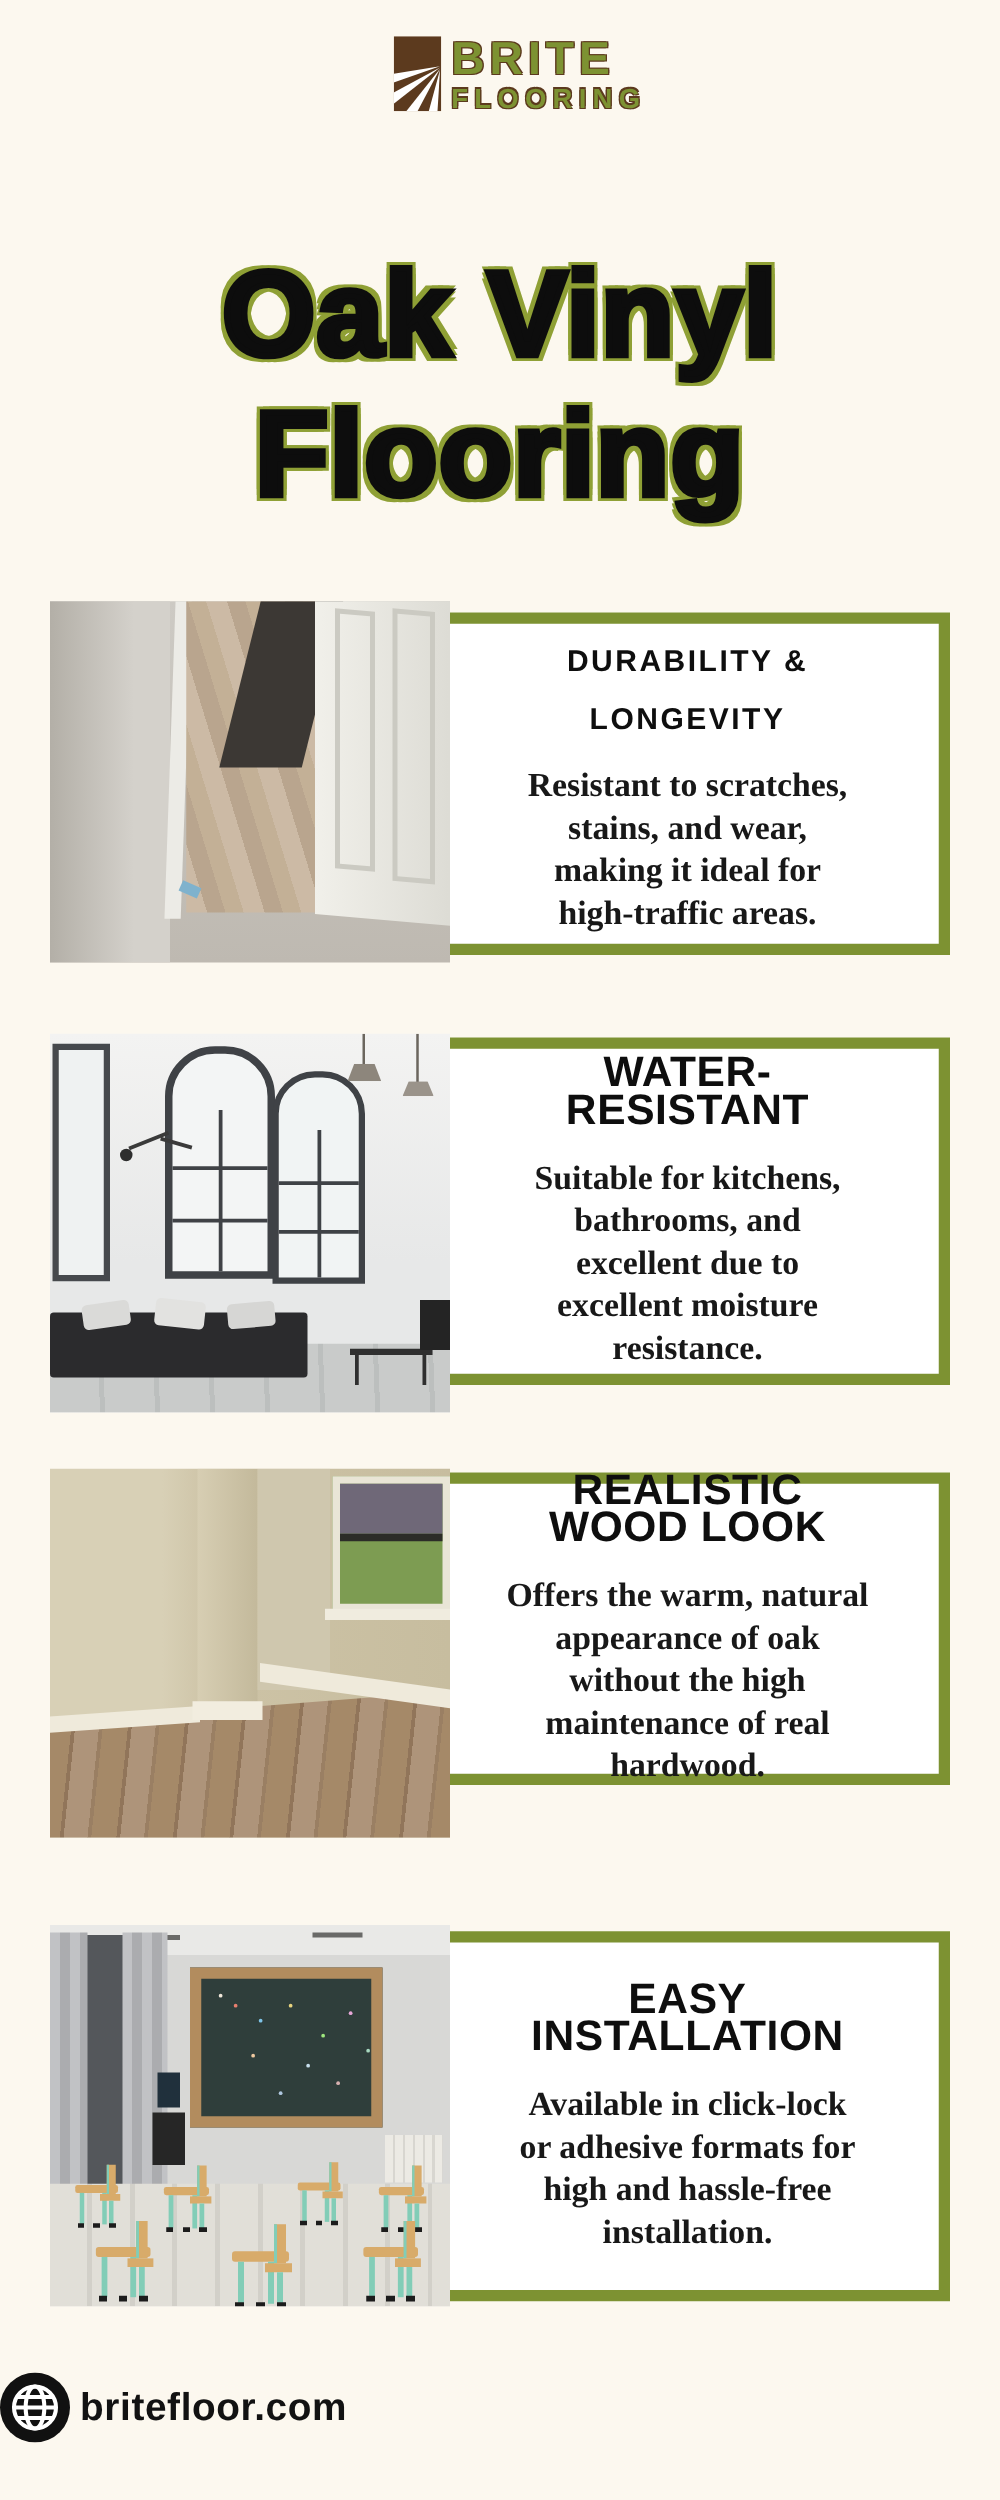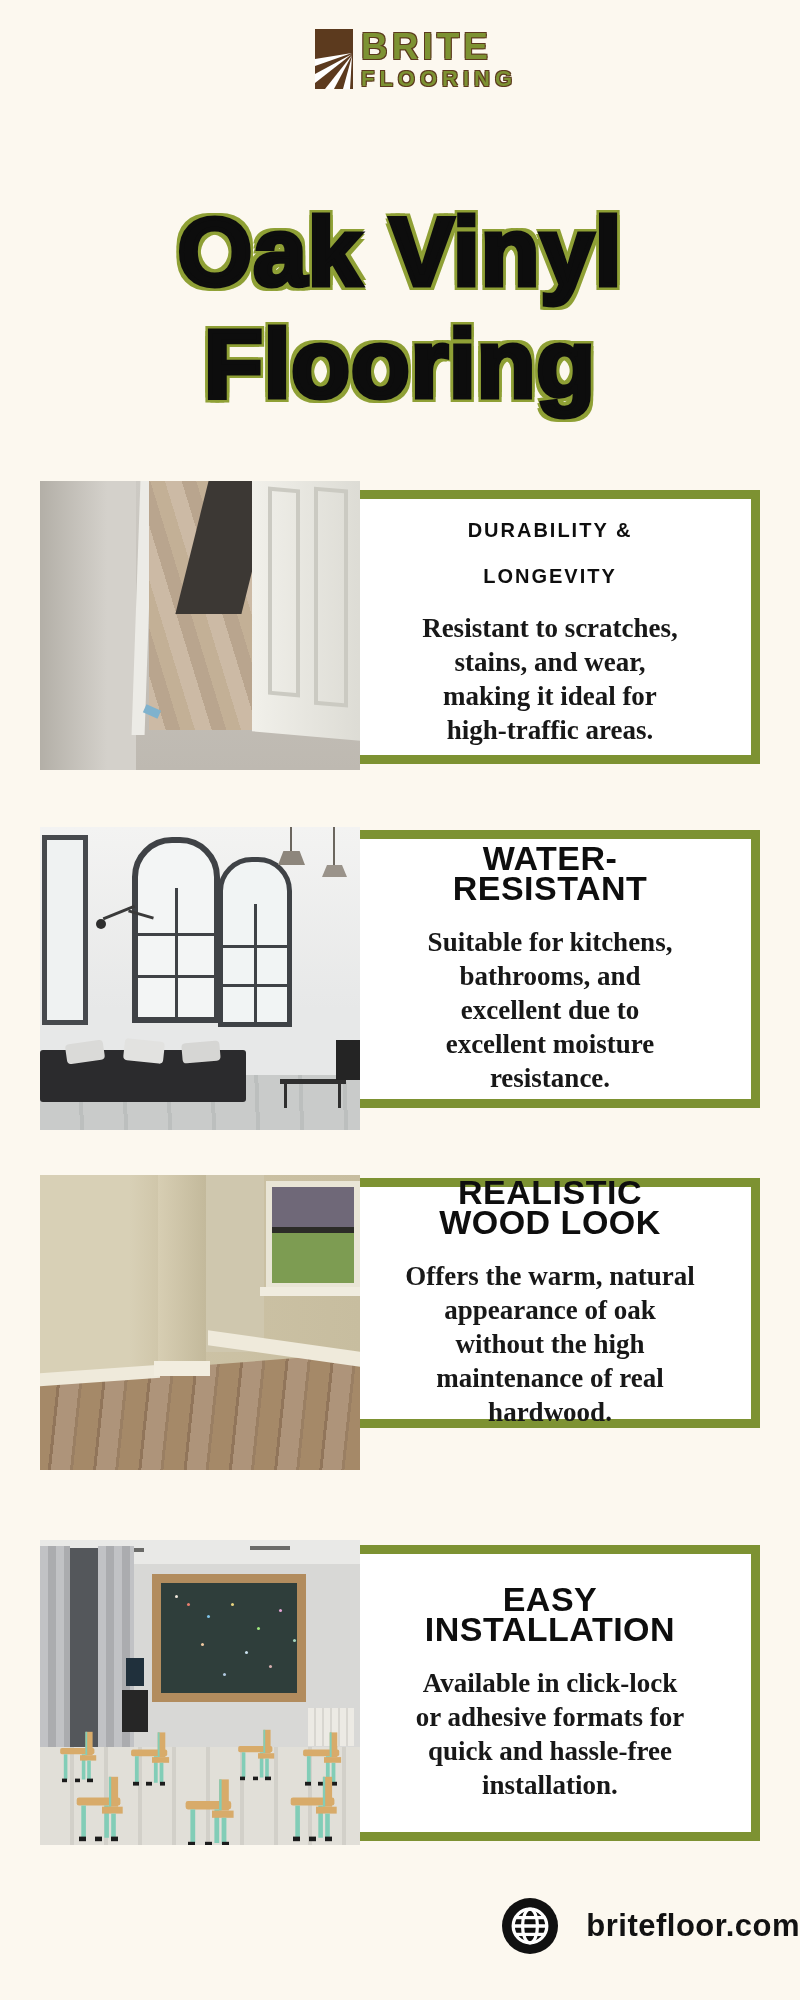--- a/index.html
+++ b/index.html
@@ -10,21 +10,21 @@
   .logo-txt{display:flex;flex-direction:column;align-items:flex-start;line-height:1;}
   .logo-brand{font-size:37px;font-weight:900;letter-spacing:4px;color:#7d9232;text-shadow:-1px -1px 0 #5c3a1e,1px -1px 0 #5c3a1e,-1px 1px 0 #5c3a1e,1px 1px 0 #5c3a1e;}
   .logo-sub{font-size:22px;font-weight:900;letter-spacing:5px;color:#7d9232;margin-top:3px;text-shadow:-1px -1px 0 #5c3a1e,1px -1px 0 #5c3a1e,-1px 1px 0 #5c3a1e,1px 1px 0 #5c3a1e;}
 
   
   .title{position:absolute;top:196px;left:0;width:800px;text-align:center;font-weight:900;font-size:96px;line-height:112px;color:#0d0d0d;letter-spacing:1px;-webkit-text-stroke:5px #0d0d0d;text-shadow:-5px -5px 0 #8fa035,5px -5px 0 #8fa035,-5px 5px 0 #8fa035,5px 5px 0 #8fa035,0 -5px 0 #8fa035,0 5px 0 #8fa035,-5px 0 0 #8fa035,5px 0 0 #8fa035;}
 
   
   .card{position:absolute;left:340px;width:420px;border:9px solid #7d9232;background:#ffffff;box-sizing:border-box;display:flex;flex-direction:column;justify-content:center;align-items:center;padding:16px 8px;z-index:1;}
   .card-h{font-weight:900;font-size:34px;line-height:30px;letter-spacing:.5px;color:#0e0e0e;text-align:center;white-space:nowrap;}
-  .card-h.spaced{font-size:20px;line-height:46px;letter-spacing:2px;}
+  .card-h.spaced{font-size:24px;line-height:46px;letter-spacing:2px;}
   .card-body{margin-top:22px;text-align:center;}
   .card.c1 .card-body{margin-top:12px;}
   .bl{font-family:"Liberation Serif",serif;font-weight:700;font-size:27px;line-height:34px;color:#181818;white-space:nowrap;}
 
   
   .ph{position:absolute;left:40px;width:320px;overflow:hidden;z-index:2;background:#ccc;}
   .ph *{position:absolute;}
 
   
   .p1{background:linear-gradient(#cdcac4,#beb9b1);}
@@ -92,21 +92,21 @@
   .p4-floor{left:0;bottom:0;width:100%;height:98px;background:repeating-linear-gradient(90deg,#e1dfd8 0 30px,#d2d0c9 30px 34px);}
   .desk{width:44px;height:56px;}
   .desk-top{left:0;top:18px;width:38px;height:7px;background:#d8ab6a;border-radius:2px;}
   .desk-legs{left:4px;top:25px;width:24px;height:28px;border-left:4px solid #82cdb7;border-right:4px solid #82cdb7;box-sizing:border-box;}
   .chair-back{left:28px;top:0;width:6px;height:26px;background:#d8ab6a;border-left:2px solid #82cdb7;}
   .chair-seat{left:22px;top:26px;width:18px;height:6px;background:#d8ab6a;}
   .chair-leg{left:30px;top:32px;width:4px;height:22px;background:#82cdb7;}
   .wheels{left:2px;top:52px;width:40px;height:4px;background:repeating-linear-gradient(90deg,#1c1c1c 0 6px,transparent 6px 14px);}
 
   
-  .footer{position:absolute;top:1898px;left:0;width:800px;display:flex;justify-content:flex-end;align-items:center;gap:28px;}
+  .footer{position:absolute;top:1898px;left:0;width:800px;display:flex;justify-content:flex-start;align-items:center;gap:8px;}
   .site{font-size:31px;font-weight:900;color:#121212;letter-spacing:.5px;}
 </style>
 </head>
 <body>
 
 <div class="logo">
   <svg width="38" height="60" viewBox="0 0 38 60">
     <rect x="0" y="0" width="38" height="60" fill="#5c3a1e"></rect>
     <polygon points="37,24 0,30 0,37" fill="#ffffff"></polygon>
     <polygon points="37,25 0,45 0,54" fill="#ffffff"></polygon>
@@ -221,21 +221,21 @@
 </div>
 
 <div class="card" style="top:1545px;height:296px;">
   <div class="card-h">
     <div>EASY</div>
     <div>INSTALLATION</div>
   </div>
   <div class="card-body">
     <div class="bl">Available in click-lock</div>
     <div class="bl">or adhesive formats for</div>
-    <div class="bl">quick and hassle-free</div>
+    <div class="bl">high and hassle-free</div>
     <div class="bl">installation.</div>
   </div>
 </div>
 <div class="ph p4" style="top:1540px;height:305px;" aria-label="Classroom with mint school desks on light oak vinyl floor and chalkboard">
   <div class="p4-ceil"></div>
   <div class="p4-vent1"></div>
   <div class="p4-vent2"></div>
   <div class="p4-winD"></div>
   <div class="p4-curt-l"></div>
   <div class="p4-curt-r"></div>

